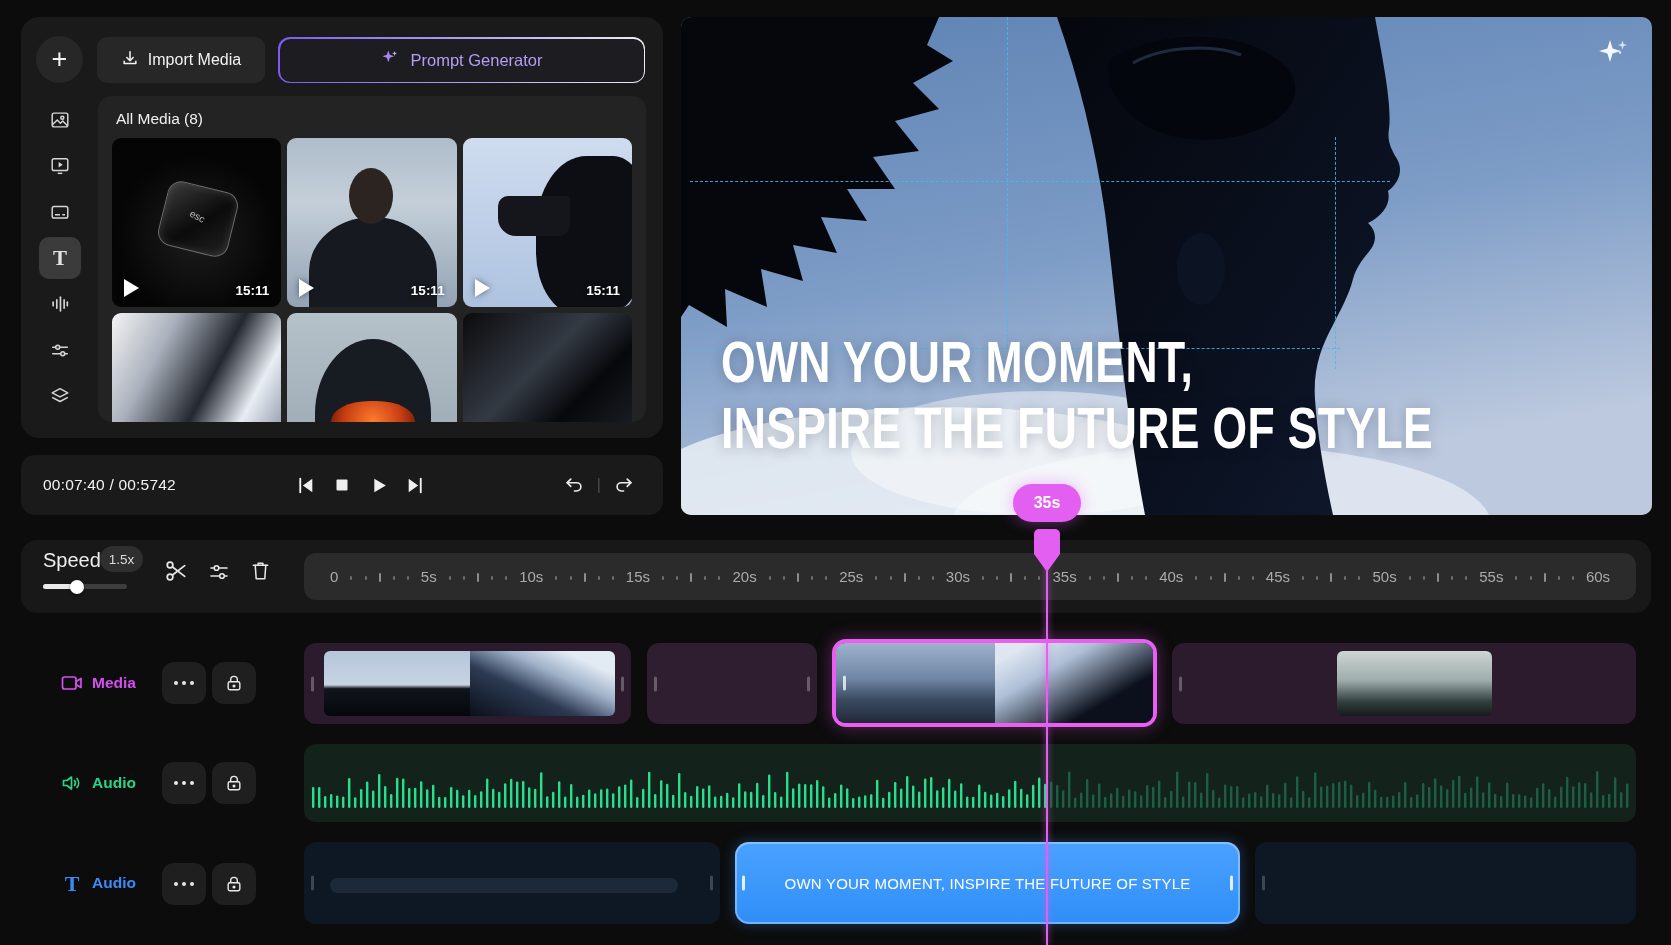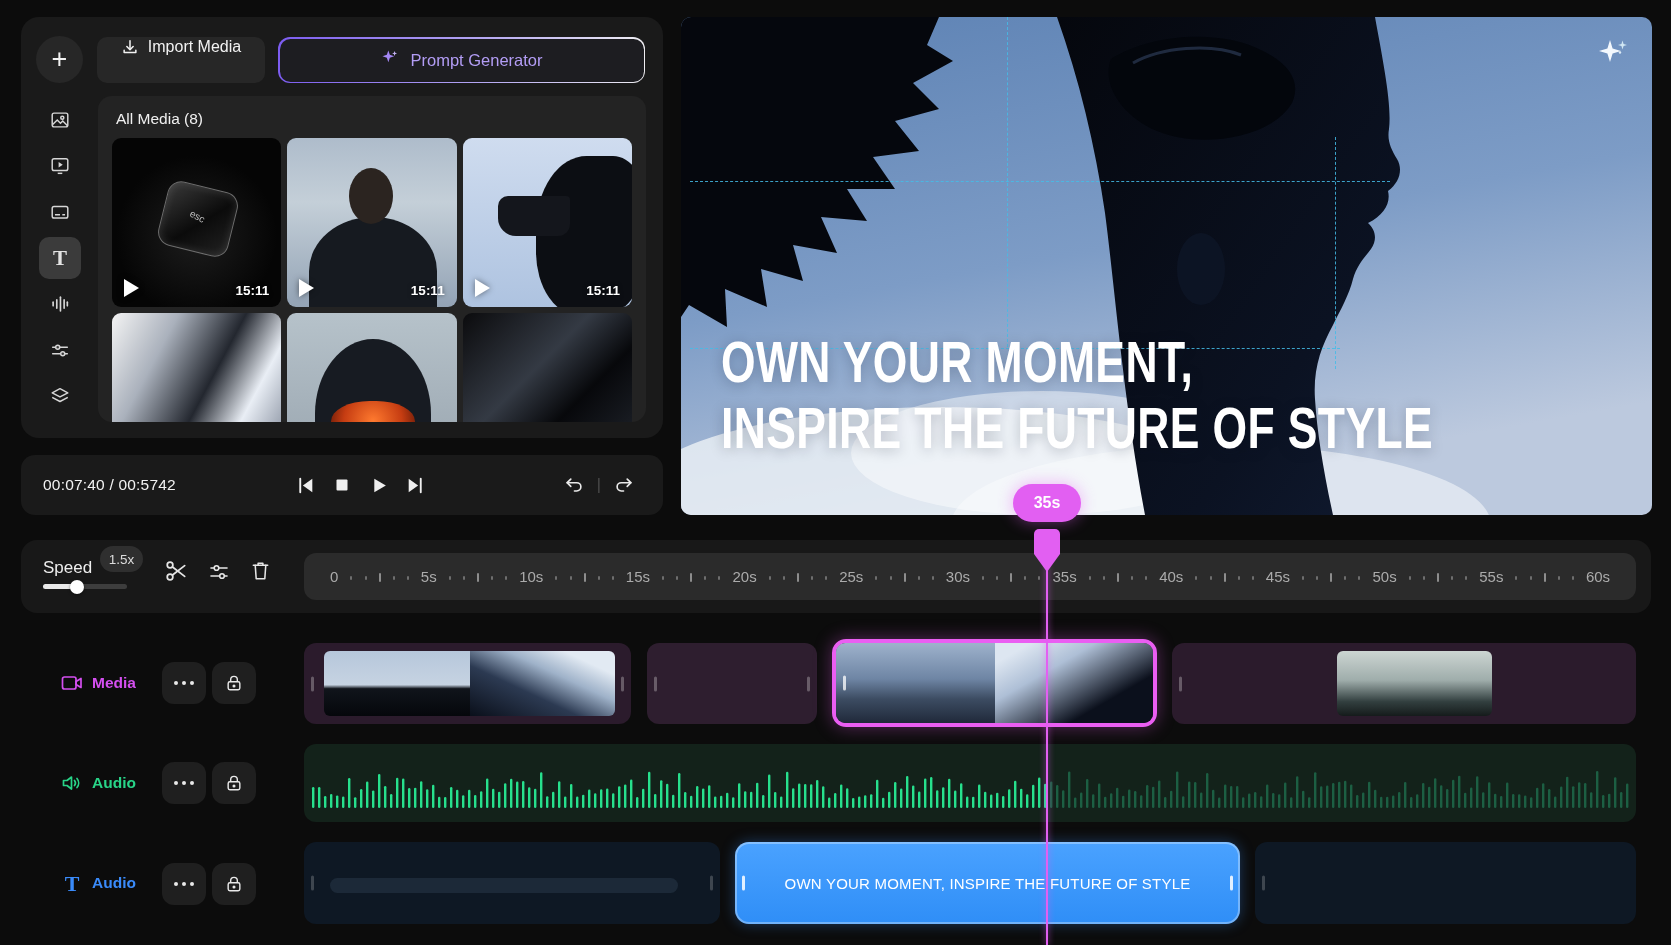--- a/index.html
+++ b/index.html
@@ -2,21 +2,21 @@
 <html><head>
 <meta charset="utf-8">
 <style>
   html,body{margin:0;padding:0;background:#0c0c0c;}
   *{box-sizing:border-box;font-family:"Liberation Sans","DejaVu Sans",sans-serif;}
   #app{position:relative;width:1671px;height:945px;background:#0c0c0c;overflow:hidden;}
 
   
   .library{position:absolute;left:21px;top:17px;width:642px;height:421px;background:#1a1a1a;border-radius:18px;}
   .plus-btn{position:absolute;left:15px;top:19px;width:47px;height:47px;border-radius:50%;background:#272727;border:none;color:#f2f2f2;font-size:27px;line-height:45px;text-align:center;cursor:pointer;padding:0;}
-  .import-btn{position:absolute;left:76px;top:20px;width:168px;height:46px;border-radius:10px;background:#272727;border:none;color:#f2f2f2;font-size:16px;font-weight:500;display:flex;align-items:flex-start;justify-content:center;gap:9px;cursor:pointer;}
+  .import-btn{position:absolute;left:76px;top:20px;width:168px;height:46px;border-radius:10px;background:#272727;border:none;color:#f2f2f2;font-size:16px;font-weight:500;display:flex;align-items:center;justify-content:center;gap:9px;cursor:pointer;}
   .prompt-wrap{position:absolute;left:257px;top:20px;width:367px;height:46px;border-radius:12px;background:linear-gradient(90deg,#7c5cf0,#b4a6f2 55%,#efeef2);padding:1.5px;cursor:pointer;border:none;}
   .prompt-inner{width:100%;height:100%;border-radius:10.5px;background:#1d1d21;display:flex;align-items:center;justify-content:center;gap:10px;color:#b39df5;font-size:16.5px;}
   .rail{position:absolute;left:18px;top:82px;width:44px;}
   .rail-btn{width:42px;height:42px;margin-bottom:4px;border-radius:10px;background:transparent;border:none;display:flex;align-items:center;justify-content:center;color:#cfcfcf;cursor:pointer;padding:0;}
   .rail-btn.active{background:#3b3b3b;}
   .rail-btn svg{stroke:#d6d6d6;}
   .t-glyph{font-family:"Liberation Serif","DejaVu Serif",serif;font-size:21px;font-weight:700;color:#e3e3e3;}
   .media-sub{position:absolute;left:77px;top:79px;width:548px;height:326px;background:#232323;border-radius:14px;overflow:hidden;}
   .media-header{position:absolute;left:18px;top:14px;font-size:15.5px;color:#f0f0f0;font-weight:500;}
   .media-grid{position:absolute;left:14px;top:42px;width:520px;display:grid;grid-template-columns:1fr 1fr 1fr;gap:6px;}
@@ -55,21 +55,21 @@
   .overlay-text{position:absolute;left:40px;top:312px;color:#fff;font-weight:700;font-size:57px;line-height:66px;transform:scaleX(.78);transform-origin:left top;white-space:nowrap;letter-spacing:.5px;text-shadow:0 2px 14px rgba(10,20,40,.25);cursor:pointer;}
   .sparkle{position:absolute;right:22px;top:21px;}
 
   
   .ph-pill{position:absolute;left:1013px;top:484px;width:68px;height:38px;border-radius:19px;background:#e25ff2;color:#fff;font-size:16px;font-weight:600;display:flex;align-items:center;justify-content:center;z-index:60;box-shadow:0 0 16px rgba(226,95,242,.45);cursor:grab;}
   .ph-handle{position:absolute;left:1033px;top:528px;z-index:60;cursor:grab;}
   .ph-line{position:absolute;left:1046px;top:566px;width:2px;height:379px;background:#e25ff2;z-index:55;box-shadow:0 0 6px rgba(226,95,242,.8);}
 
   
   .toolband{position:absolute;left:21px;top:540px;width:1630px;height:73px;background:#181818;border-radius:16px;}
-  .speed-label{position:absolute;left:22px;top:9px;color:#ededed;font-size:17px;margin-top:9px;}
+  .speed-label{position:absolute;left:22px;top:9px;color:#ededed;font-size:20px;}
   .speed-value{position:absolute;left:79px;top:6px;width:43px;height:26px;border-radius:13px;background:#2f2f2f;color:#dcdcdc;font-size:13.5px;display:flex;align-items:center;justify-content:center;}
   .slider{position:absolute;left:22px;top:44px;width:84px;height:5px;border-radius:3px;background:#3d3d3d;cursor:pointer;}
   .slider-fill{position:absolute;left:0;top:0;height:5px;width:34px;border-radius:3px;background:#e9e9e9;}
   .slider-thumb{position:absolute;left:27px;top:-4.5px;width:14px;height:14px;border-radius:50%;background:#fff;box-shadow:0 1px 3px rgba(0,0,0,.5);}
   .tool-ic{position:absolute;top:18px;background:transparent;border:none;color:#e6e6e6;cursor:pointer;padding:0;display:flex;align-items:center;justify-content:center;}
   .ruler{position:absolute;left:283px;top:13px;width:1332px;height:47px;background:#2b2b2b;border-radius:12px;display:flex;align-items:center;padding:0 26px;cursor:pointer;}
   .ruler-label{color:#ababab;font-size:15px;flex:none;}
   .tick-group{flex:1;display:flex;align-items:center;justify-content:space-evenly;padding-top:2px;}
   .tick{width:2px;height:4px;border-radius:1px;background:#6e6e6e;display:block;}
   .tick.tall{height:9px;background:#8d8d8d;}

